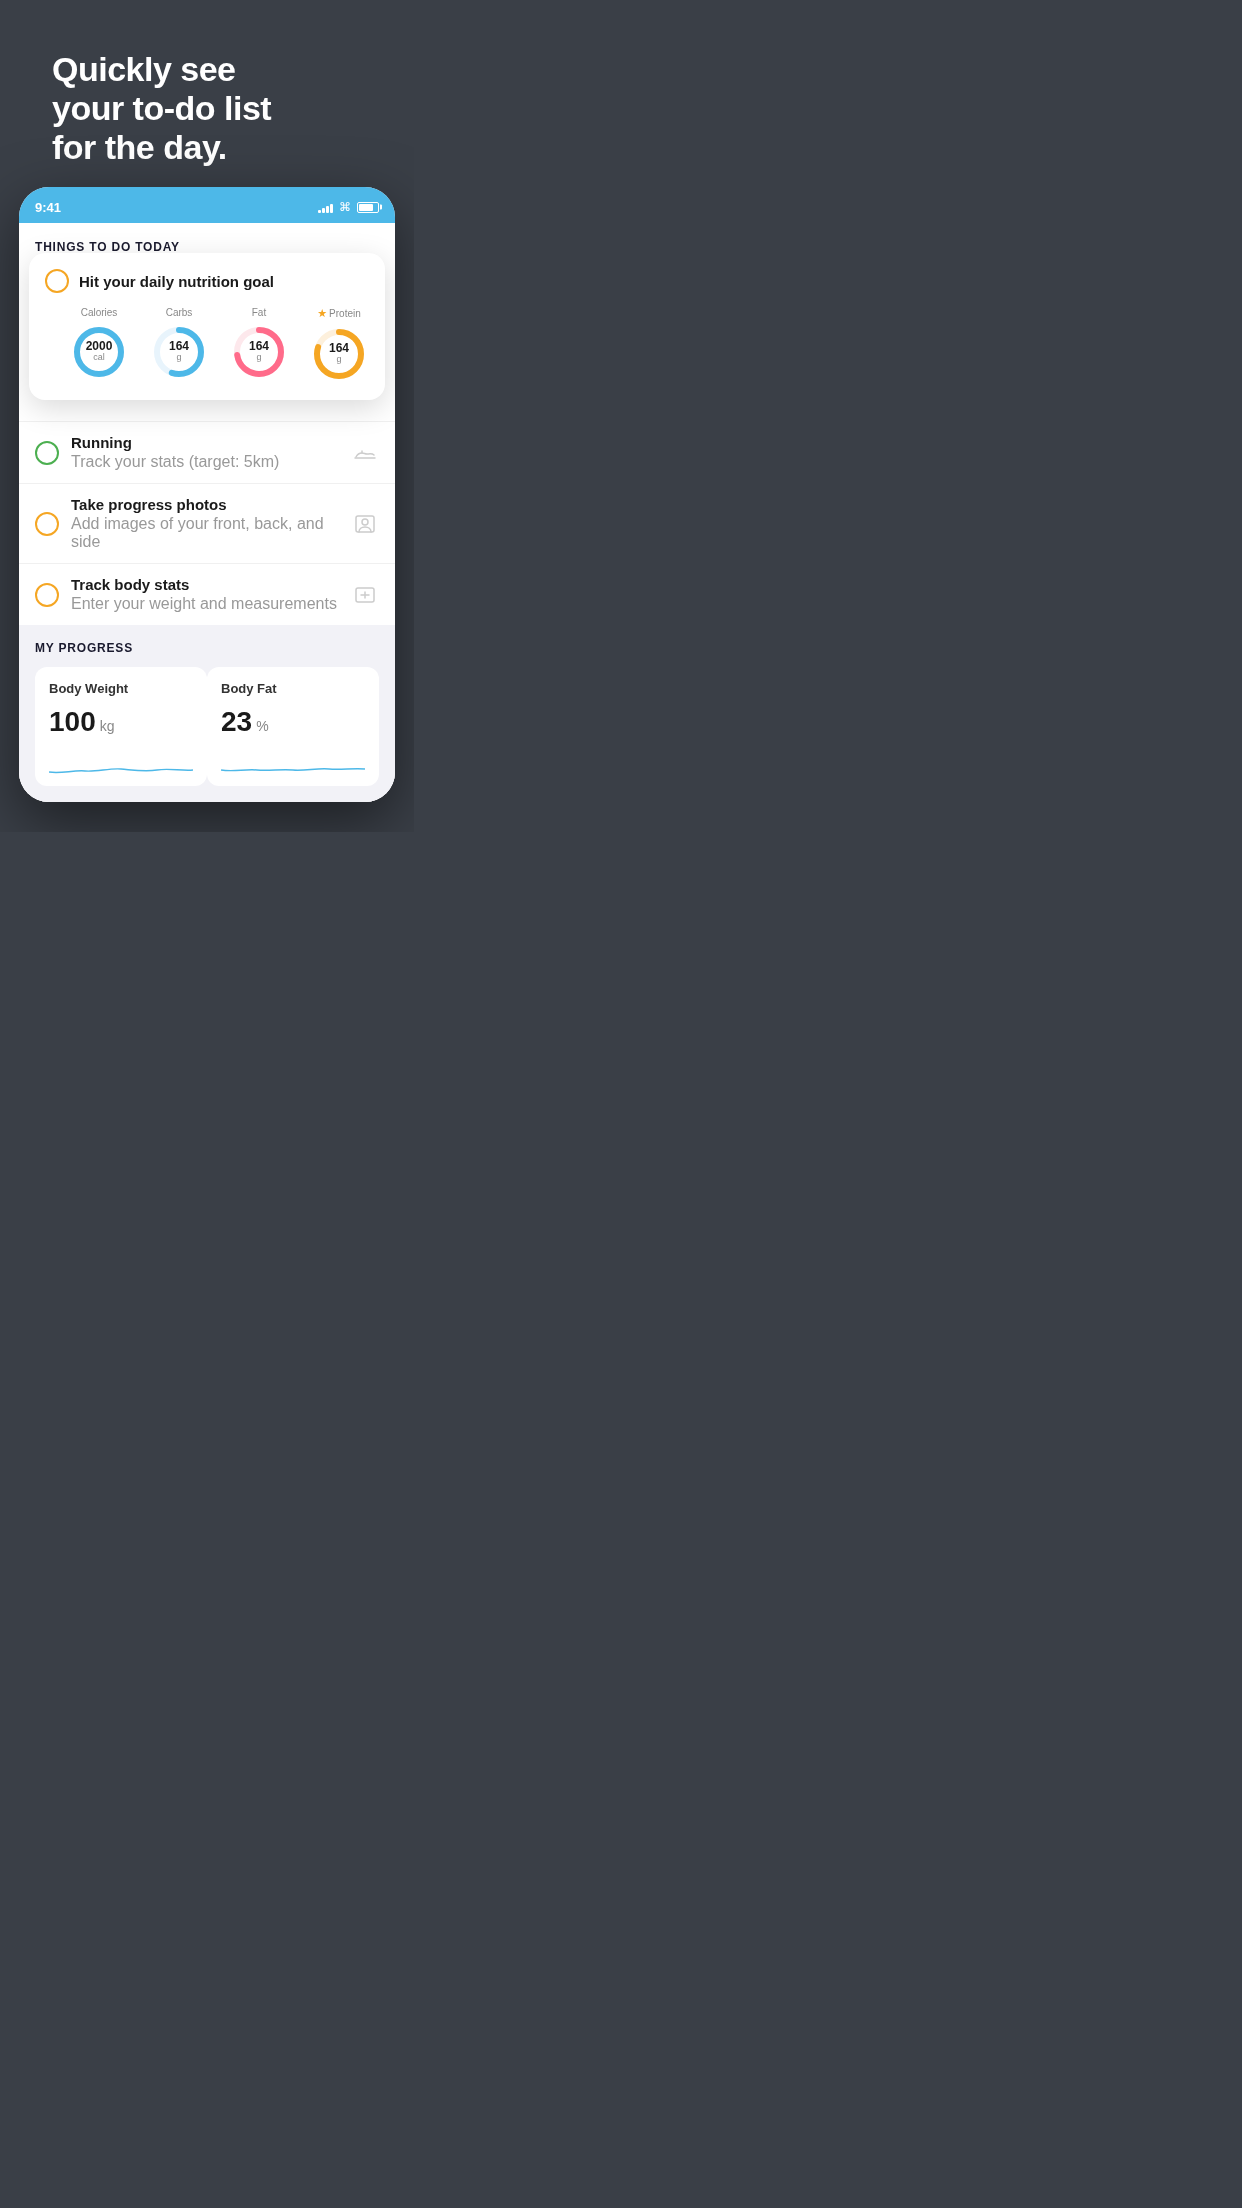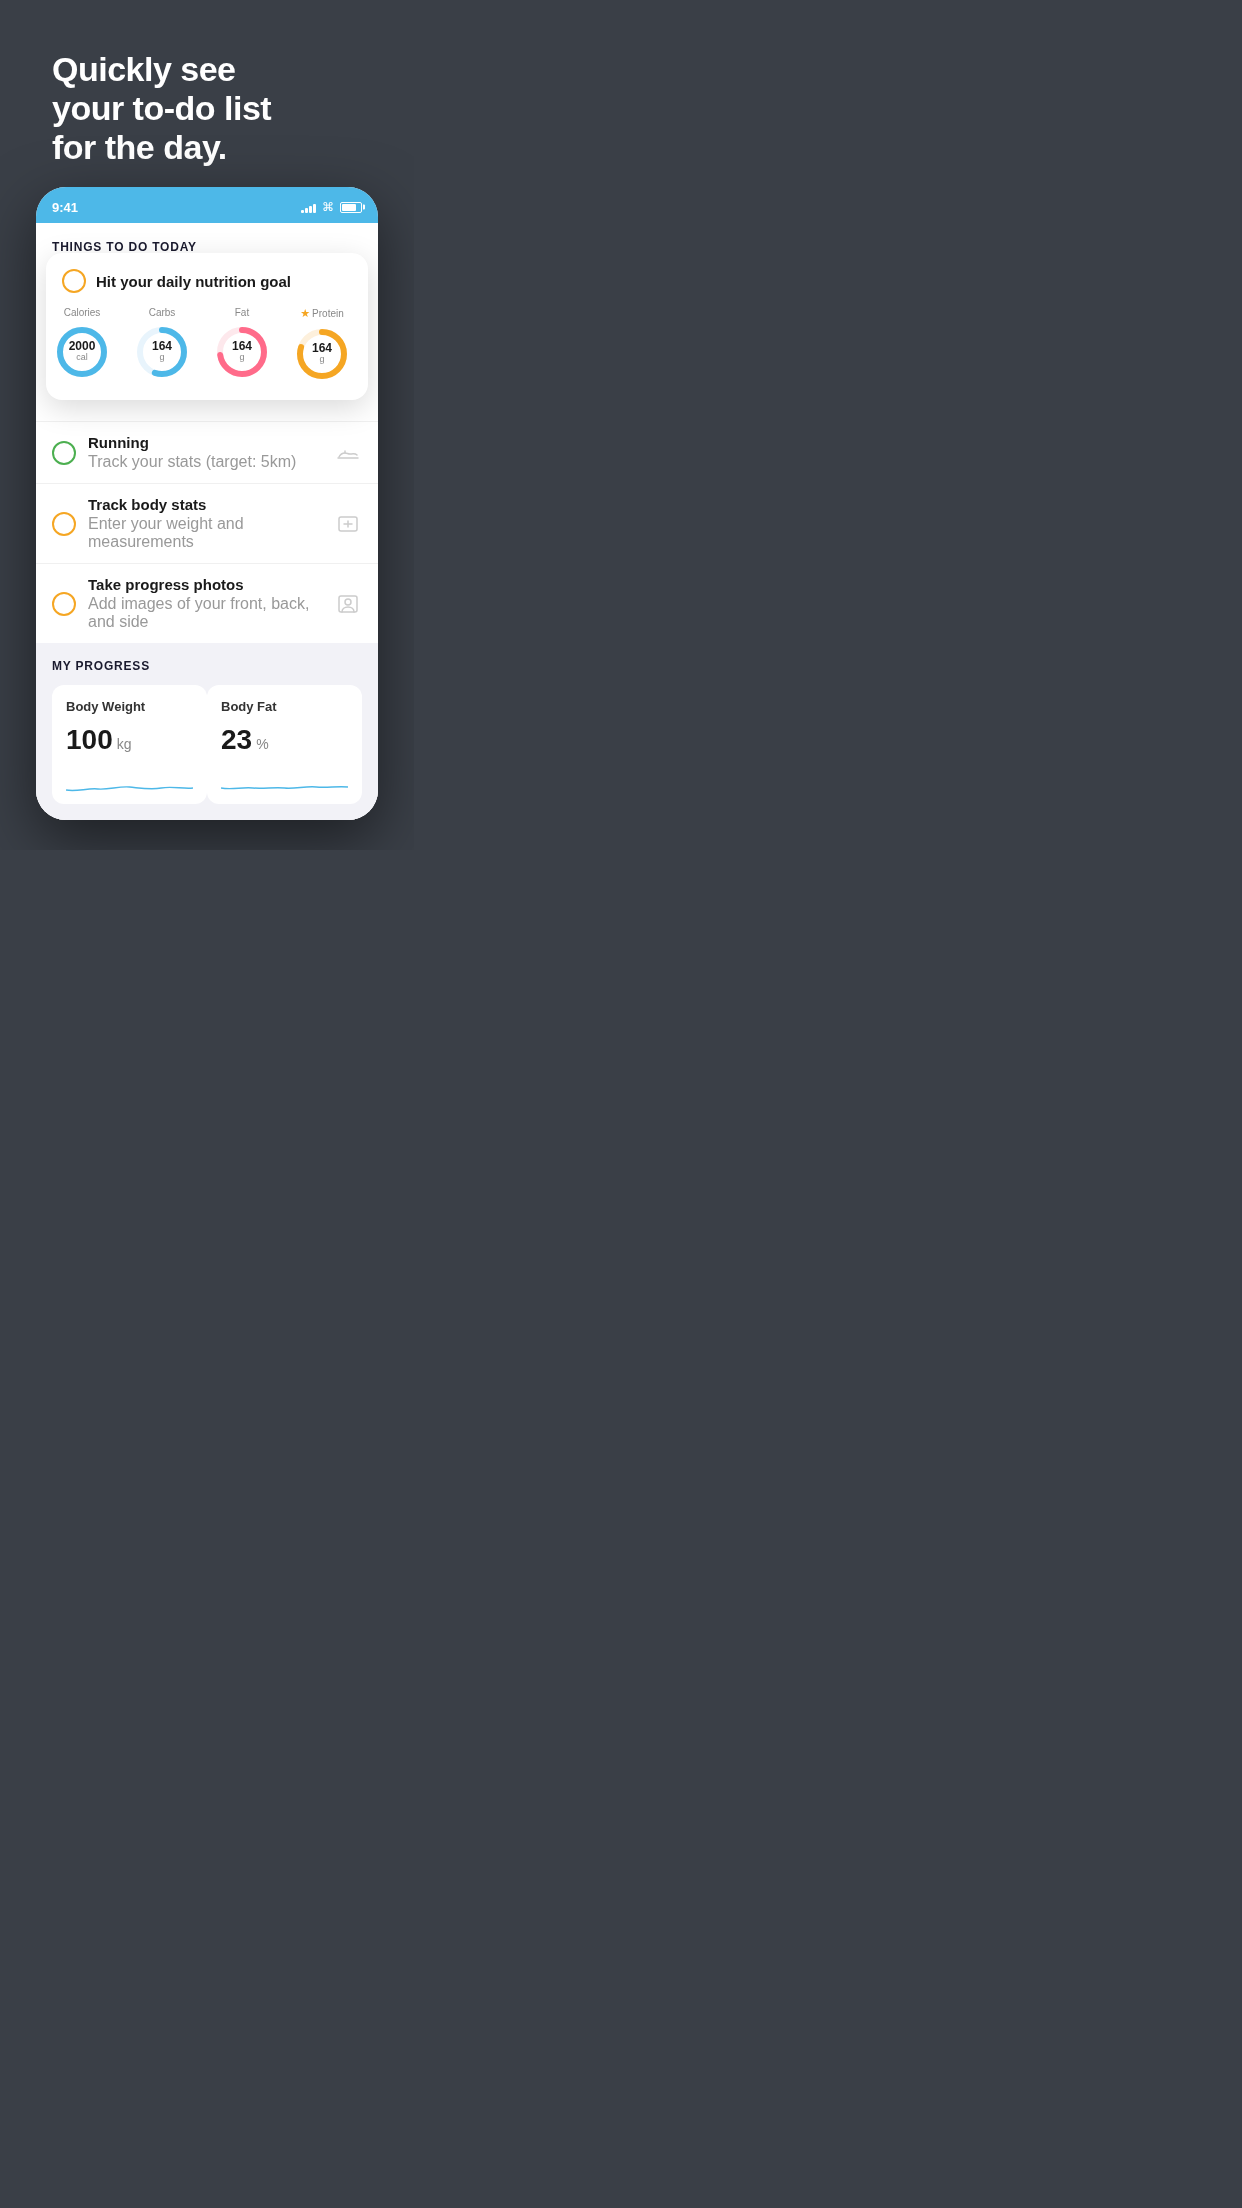--- a/index.html
+++ b/index.html
@@ -23,21 +23,21 @@
     }
 
     .hero-title {
       font-size: 34px;
       font-weight: 800;
       line-height: 1.15;
       letter-spacing: -0.5px;
     }
 
     .phone-container {
-      width: 342px;
+      width: 376px;
       background: #f2f2f7;
       border-radius: 30px;
       overflow: hidden;
       box-shadow: 0 20px 60px rgba(0,0,0,0.5);
       margin-bottom: 30px;
       position: relative;
     }
 
     
     .status-bar {
@@ -496,46 +496,46 @@
             <path d="M2 12C2 12 4 8 8 8C10 8 11 9 13 9C15 9 18 8 20 10" stroke="#ccc" stroke-width="1.5" stroke-linecap="round"></path>
             <path d="M1 13h20" stroke="#ccc" stroke-width="1.5" stroke-linecap="round"></path>
             <path d="M8 8V6" stroke="#ccc" stroke-width="1.5" stroke-linecap="round"></path>
           </svg>
         </div>
       </div>
 
       <div class="todo-item">
         <div class="circle-check circle-yellow"></div>
         <div class="todo-item-content">
-          <div class="todo-item-title">Track body stats</div>
-          <div class="todo-item-subtitle">Enter your weight and measurements</div>
-        </div>
-        <div class="icon-box">
-          <svg width="22" height="22" viewBox="0 0 22 22" fill="none">
-            <rect x="2" y="4" width="18" height="14" rx="2" stroke="#ccc" stroke-width="1.5"></rect>
-            <path d="M7 11h8M11 8v6" stroke="#ccc" stroke-width="1.5" stroke-linecap="round"></path>
-          </svg>
-        </div>
-      </div>
-
-      <div class="todo-item">
-        <div class="circle-check circle-yellow"></div>
-        <div class="todo-item-content">
           <div class="todo-item-title">Take progress photos</div>
           <div class="todo-item-subtitle">Add images of your front, back, and side</div>
         </div>
         <div class="icon-box">
           <svg width="22" height="22" viewBox="0 0 22 22" fill="none">
             <rect x="2" y="3" width="18" height="16" rx="2" stroke="#ccc" stroke-width="1.5"></rect>
             <circle cx="11" cy="9" r="3" stroke="#ccc" stroke-width="1.5"></circle>
             <path d="M5 19c0-3 2.5-5 6-5s6 2 6 5" stroke="#ccc" stroke-width="1.5" stroke-linecap="round"></path>
           </svg>
         </div>
       </div>
 
+      <div class="todo-item">
+        <div class="circle-check circle-yellow"></div>
+        <div class="todo-item-content">
+          <div class="todo-item-title">Track body stats</div>
+          <div class="todo-item-subtitle">Enter your weight and measurements</div>
+        </div>
+        <div class="icon-box">
+          <svg width="22" height="22" viewBox="0 0 22 22" fill="none">
+            <rect x="2" y="4" width="18" height="14" rx="2" stroke="#ccc" stroke-width="1.5"></rect>
+            <path d="M7 11h8M11 8v6" stroke="#ccc" stroke-width="1.5" stroke-linecap="round"></path>
+          </svg>
+        </div>
+      </div>
+
     </div>
 
     <div class="progress-section">
       <div class="progress-title">MY PROGRESS</div>
       <div class="progress-cards">
 
         <div class="progress-card">
           <div class="progress-card-title">Body Weight</div>
           <div class="progress-card-value">
             <span class="progress-number">100</span>

